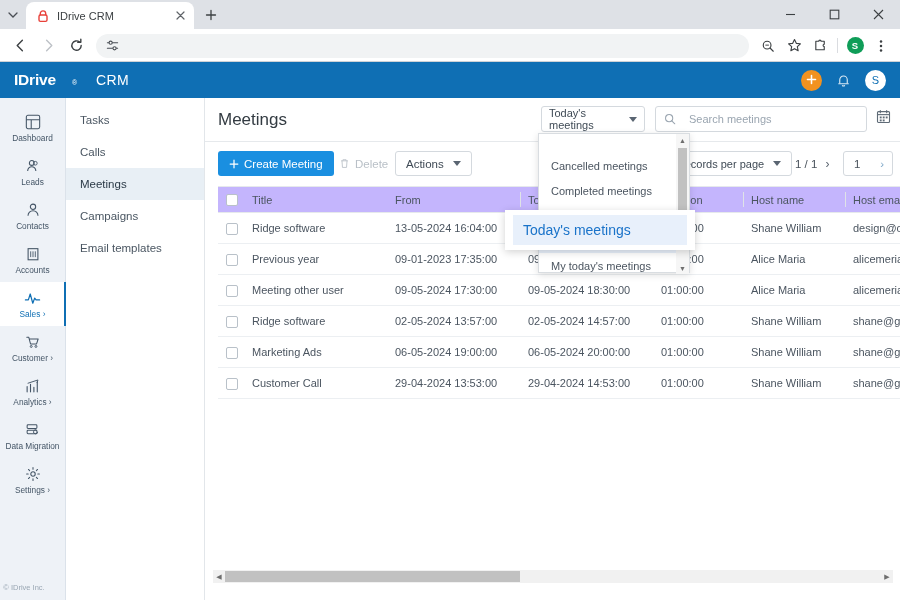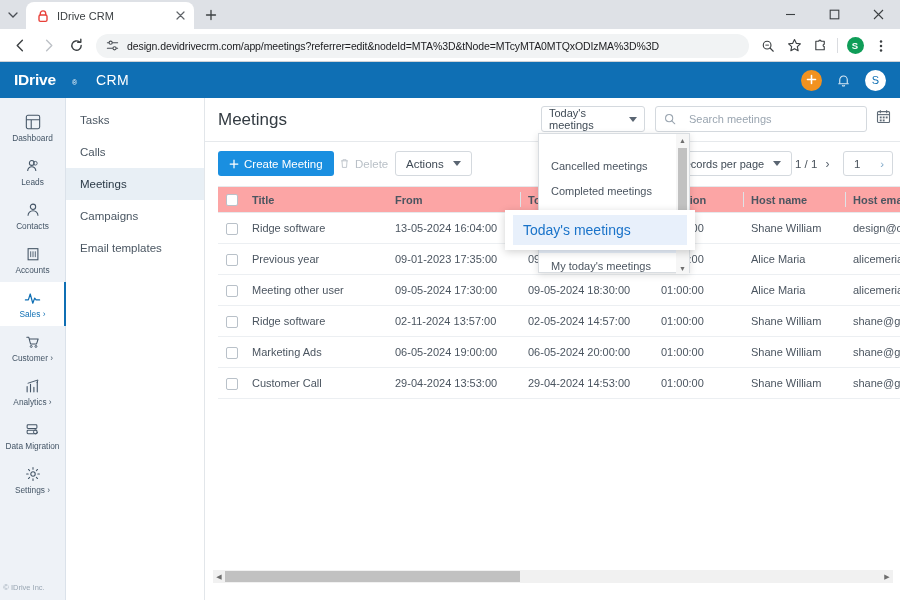--- a/index.html
+++ b/index.html
@@ -157,21 +157,21 @@
   .pg-input { position: absolute; left: 638px; top: 9px; width: 50px; height: 25px;
     border: 1px solid #d4d9de; border-radius: 3px; background: #fff; display:flex;
     align-items:center; font-size: 11.5px; color:#49525b; }
   .pg-input .v { padding-left: 10px; }
   .pg-input .go { margin-left: auto; padding-right: 8px; color: #7fa8c9; }
 
   
   .table-wrap { position: absolute; left: 13px; top: 88px; width: 669px; }
   .tbl { width: 669px; border-collapse: collapse; table-layout: fixed; }
   .tbl thead th {
-    background: #fca5a5; height: 26px; font-size: 11px; color: #4b5560; font-weight: bold;
+    background: #c4b5fd; height: 26px; font-size: 11px; color: #4b5560; font-weight: normal;
     text-align: left; border-top: 1px solid #e6e9ec; border-bottom: 1px solid #e6e9ec;
     padding: 0 0 0 8px; position: relative;
   }
   .tbl thead th.div::before { content:""; position:absolute; left:0; top:5px; bottom:5px; width:1px; background:#dfe3e7; }
   .tbl tbody td {
     height: 31px; font-size: 11px; color: #4b5560; border-bottom: 1px solid #eceff2;
     padding: 0 0 0 8px; white-space: nowrap; overflow: hidden; text-overflow: ellipsis;
   }
   .chk { width: 12px; height: 12px; border: 1px solid #b9c1c9; border-radius: 2px;
      background: #fff; display: inline-block; vertical-align: middle; }
@@ -286,21 +286,20 @@
       </svg>
     </div>
     <div class="omnibox">
       <span style="display:flex;">
         <svg width="13" height="13" viewBox="0 0 14 14">
           <path d="M1.5 4 H12.5 M1.5 10 H12.5" stroke="#4a4e54" stroke-width="1.2" stroke-linecap="round"></path>
           <circle cx="5" cy="4" r="1.7" fill="#fff" stroke="#4a4e54" stroke-width="1.2"></circle>
           <circle cx="9.2" cy="10" r="1.7" fill="#fff" stroke="#4a4e54" stroke-width="1.2"></circle>
         </svg>
       </span>
-      <span class="omni-url">design.devidrivecrm.com/app/meetings?referrer=edit&amp;nodeId=MTA%3D&amp;tNode=MTcyMTA0MTQxODIzMA%3D%3D</span>
     </div>
     <div class="tb-icon">
       <svg width="14" height="14" viewBox="0 0 16 16">
           <circle cx="7" cy="7" r="4.4" fill="none" stroke="#3c4043" stroke-width="1.3"></circle>
           <path d="M10.3 10.3 L14 14" stroke="#3c4043" stroke-width="1.3" stroke-linecap="round"></path>
           <path d="M5 7 H9" stroke="#3c4043" stroke-width="1.1"></path>
         </svg>
     </div>
     <div class="tb-icon">
       <svg width="15" height="15" viewBox="0 0 16 16">
@@ -569,21 +568,21 @@
             <td>Meeting other user</td>
             <td>09-05-2024 17:30:00</td>
             <td>09-05-2024 18:30:00</td>
             <td>01:00:00</td>
             <td>Alice Maria</td>
             <td>alicemeria20@gmail....</td>
           </tr>
           <tr>
             <td><span class="chk"></span></td>
             <td>Ridge software</td>
-            <td>02-11-2024 13:57:00</td>
+            <td>02-05-2024 13:57:00</td>
             <td>02-05-2024 14:57:00</td>
             <td>01:00:00</td>
             <td>Shane William</td>
             <td>shane@gmail.com</td>
           </tr>
           <tr>
             <td><span class="chk"></span></td>
             <td>Marketing Ads</td>
             <td>06-05-2024 19:00:00</td>
             <td>06-05-2024 20:00:00</td>

